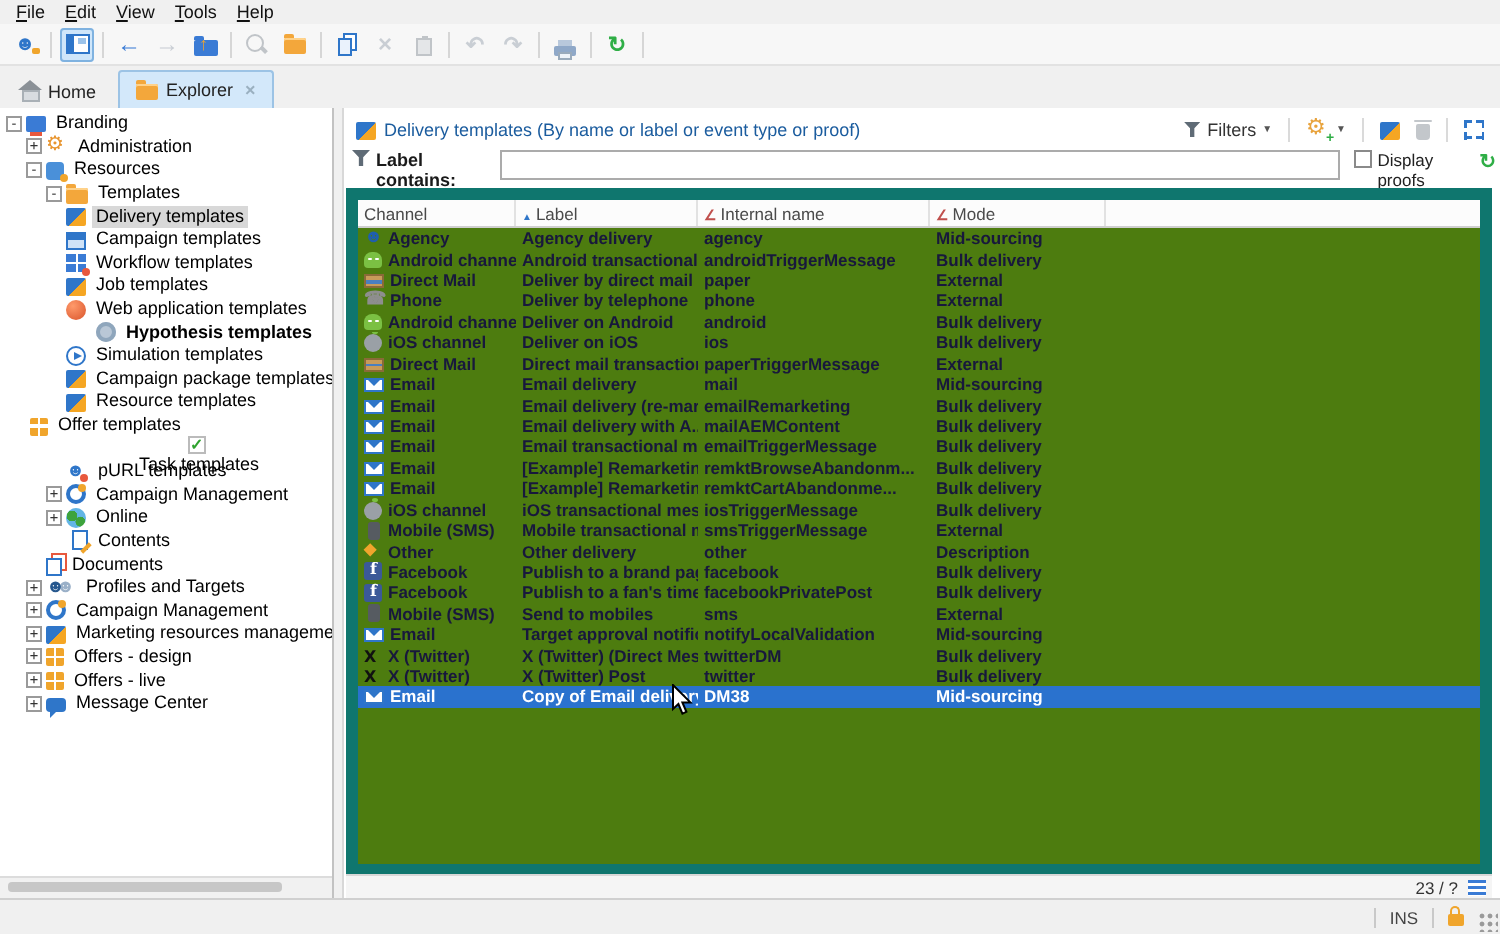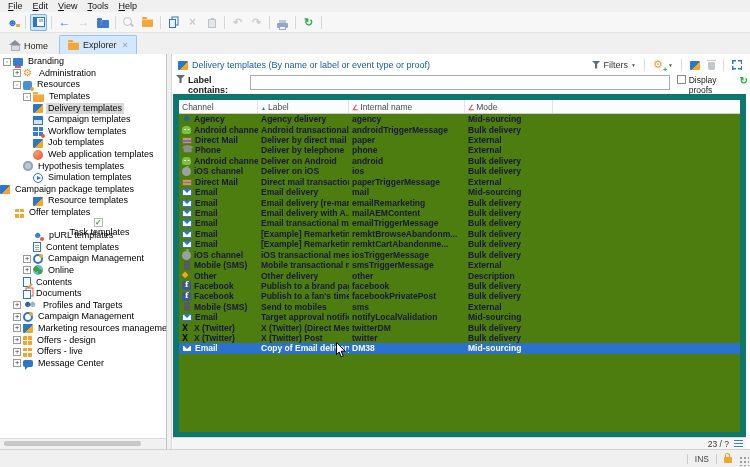--- a/index.html
+++ b/index.html
@@ -301,63 +301,59 @@
           <span class="tlabel">Workflow templates</span>
         </div>
         <div class="trow" style="padding-left: 33px;">
           <span class="tico job-template-icon"></span>
           <span class="tlabel">Job templates</span>
         </div>
         <div class="trow" style="padding-left: 33px;">
           <span class="tico webapp-icon"></span>
           <span class="tlabel">Web application templates</span>
         </div>
-        <div class="trow" style="padding-left: 23px;">
+        <div class="trow" style="padding-left: 48px; font-weight: bold;">
           <span class="tico hypothesis-icon"></span>
           <span class="tlabel">Hypothesis templates</span>
         </div>
         <div class="trow" style="padding-left: 33px;">
           <span class="tico simulation-icon"></span>
           <span class="tlabel">Simulation templates</span>
         </div>
-        <div class="trow" style="">
+        <div class="trow" style="padding-left: 33px;">
           <span class="tico package-template-icon"></span>
           <span class="tlabel">Campaign package templates</span>
         </div>
         <div class="trow" style="padding-left: 33px;">
           <span class="tico resource-template-icon"></span>
           <span class="tlabel">Resource templates</span>
         </div>
         <div class="trow" style="padding-left: 15px;">
           <span class="tico offer-icon"></span>
           <span class="tlabel">Offer templates</span>
         </div>
         <div class="trow" style="padding-left: 33px; flex-direction: column;">
           <span class="tico task-icon"></span>
           <span class="tlabel">Task templates</span>
         </div>
         <div class="trow" style="padding-left: 33px;">
           <span class="tico purl-icon"></span>
           <span class="tlabel">pURL templates</span>
         </div>
-        <div class="trow" style="padding-left: 33px;">
-          <span class="tico content-template-icon"></span>
-          <span class="tlabel">Content templates</span>
-        </div>
         <div class="trow" style="padding-left: 23px;">
           <span class="exp">+</span>
           <span class="tico campaign-mgmt-icon"></span>
           <span class="tlabel">Campaign Management</span>
         </div>
         <div class="trow" style="padding-left: 23px;">
           <span class="exp">+</span>
           <span class="tico online-icon"></span>
           <span class="tlabel">Online</span>
         </div>
-        <div class="trow" style="padding-left: 23px;">
+        <div class="trow" style="padding-left: 36px;">
           <span class="tico contents-icon"></span>
           <span class="tlabel">Contents</span>
         </div>
         <div class="trow" style="padding-left: 23px;">
           <span class="tico documents-icon"></span>
           <span class="tlabel">Documents</span>
         </div>
         <div class="trow" style="padding-left: 13px;">
           <span class="exp">+</span>
           <span class="tico profiles-icon"></span>

